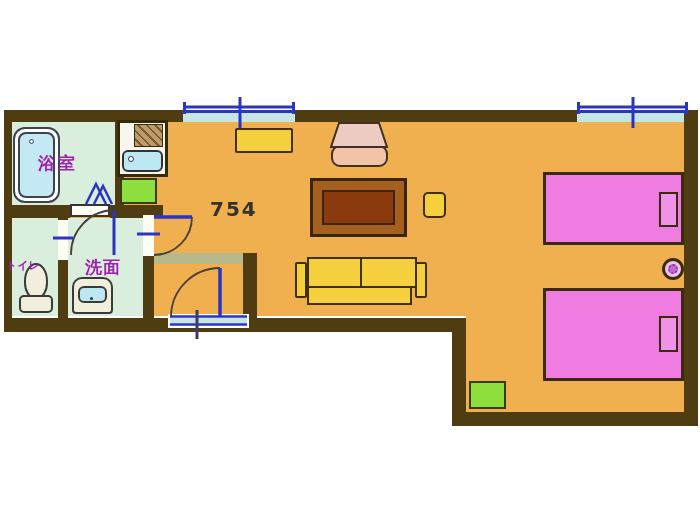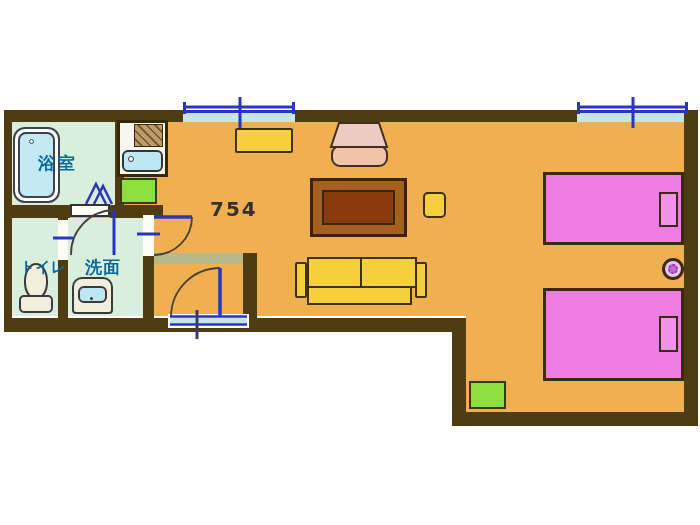--- a/index.html
+++ b/index.html
@@ -4,21 +4,21 @@
 <style>
   html,body{margin:0;padding:0;background:#ffffff;}
   .plan{
     position:relative;width:700px;height:525px;background:#ffffff;overflow:hidden;
     font-family:"DejaVu Sans", sans-serif;
   }
   .abs{position:absolute;box-sizing:border-box;}
   .wall{background:#4f3d11;}
   .floor-main{background:#f1b050;}
   .floor-wet{background:#d9eedd;}
-  .lbl{color:#0369a1;font-weight:600;white-space:nowrap;}
+  .lbl{color:#a21caf;font-weight:600;white-space:nowrap;}
   .yellow{background:#f5cf3d;border:2px solid #403008;}
   .green{background:#8ede3e;border:2px solid #3a3a10;}
   .pink-bed{background:#ef7ce0;border:3px solid #3a2a10;}
   .pillow{background:#f193e8;border:2px solid #3a2a10;}
   svg{display:block;}
 </style>
 </head>
 <body>
 
 <div class="plan">
@@ -144,17 +144,17 @@
 
     <g>
       <path d="M86,204 L96,184 L106,204" fill="none" stroke="#2b35c4" stroke-width="2.5"></path>
       <path d="M94,204 L103,186 L112,204" fill="none" stroke="#2b35c4" stroke-width="2.5"></path>
     </g>
 
     <polygon points="339,123 379,123 387,147 331,147" fill="#edcbc2" stroke="#3f3022" stroke-width="2"></polygon>
   </svg>
 
   <div class="abs lbl" style="left:38px;top:152px;font-size:17px;letter-spacing:3px;">浴室</div>
-  <div class="abs lbl" style="left:20px;top:258px;font-size:15px;">トイレ</div>
+  <div class="abs lbl" style="left:6px;top:258px;font-size:11px;">トイレ</div>
   <div class="abs lbl" style="left:85px;top:256px;font-size:17px;letter-spacing:1px;">洗面</div>
   <div class="abs lbl" style="left:210px;top:197px;font-size:20px;letter-spacing:2px;color:#35312c;">754</div>
 
 </div>
 
 </body></html>

